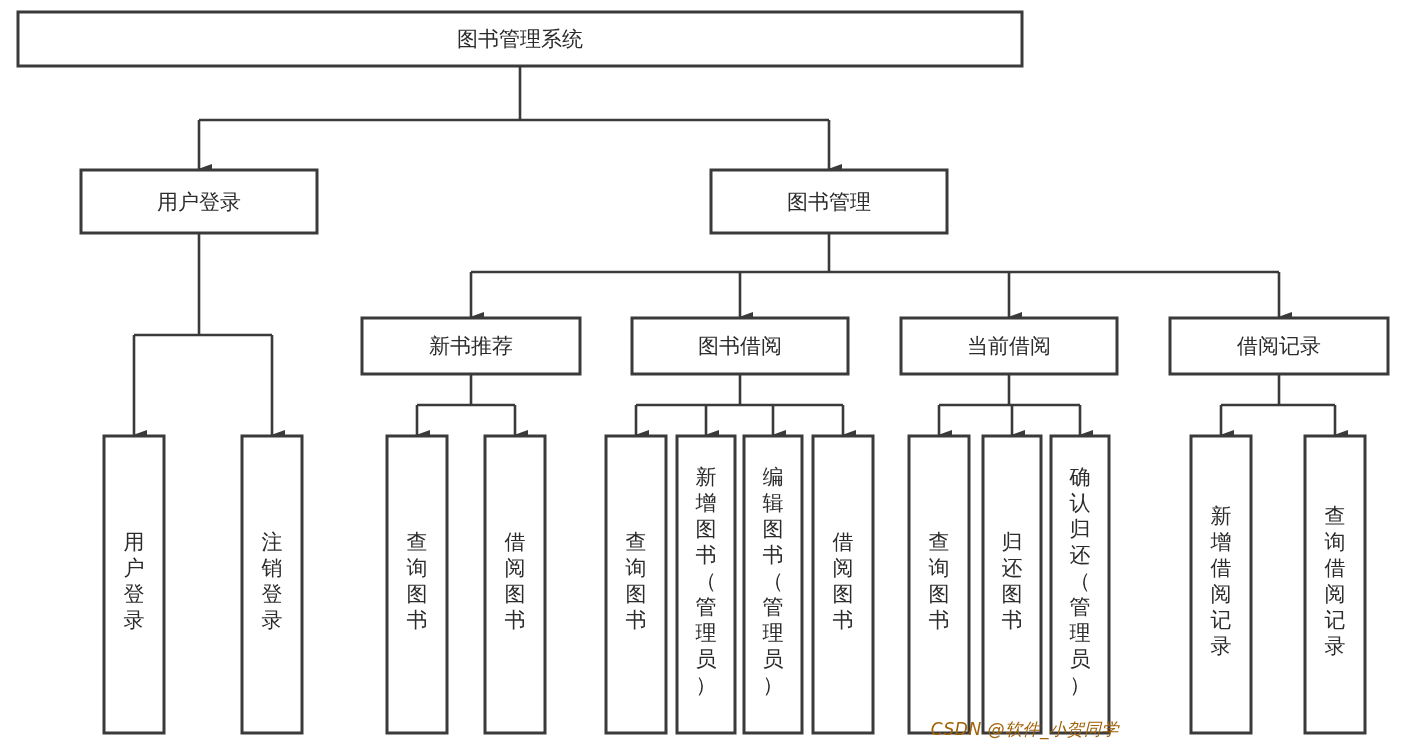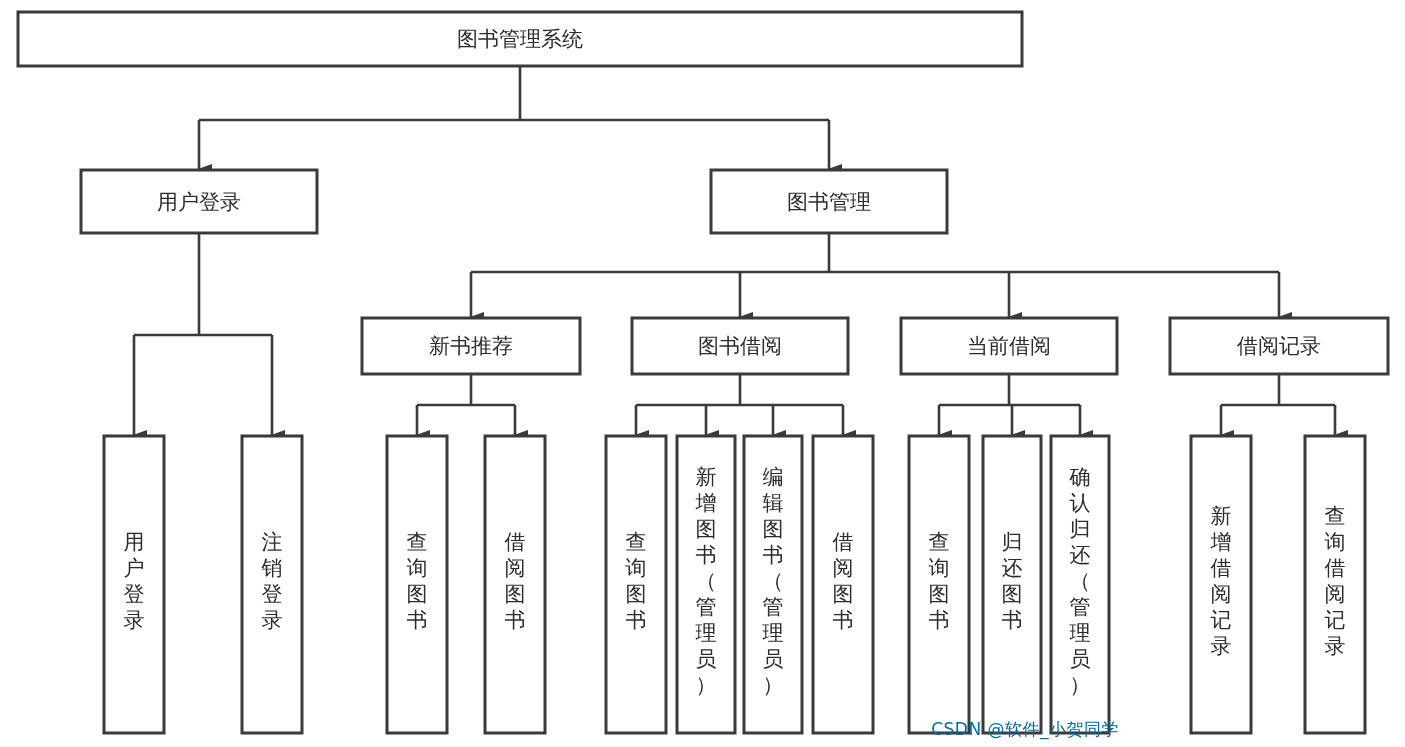--- a/index.html
+++ b/index.html
@@ -53,24 +53,25 @@
   .arrow-head {
     fill: #3a3a3a;
     stroke: none;
   }
   .watermark {
     position: absolute;
     right: 8px;
     bottom: 6px;
     font-family: "DejaVu Sans", "Liberation Sans", sans-serif;
     font-size: 17px;
-    color: #0369a1;
+    color: #a16207;
     letter-spacing: 0.5px;
     white-space: nowrap;
     user-select: none;
+    font-style: italic;
   }
 </style>
 </head>
 <body>
 
 <div id="diagram-root">
   <svg class="tree" viewBox="0 0 1405 747" xmlns="http://www.w3.org/2000/svg">
     <defs>
       <marker id="arrow" viewBox="0 0 12 14" refX="6" refY="13" markerWidth="12" markerHeight="14" orient="auto-start-reverse" markerUnits="userSpaceOnUse">
         <path d="M 1 0 L 11 0 L 6 14 Z" class="arrow-head"></path>

